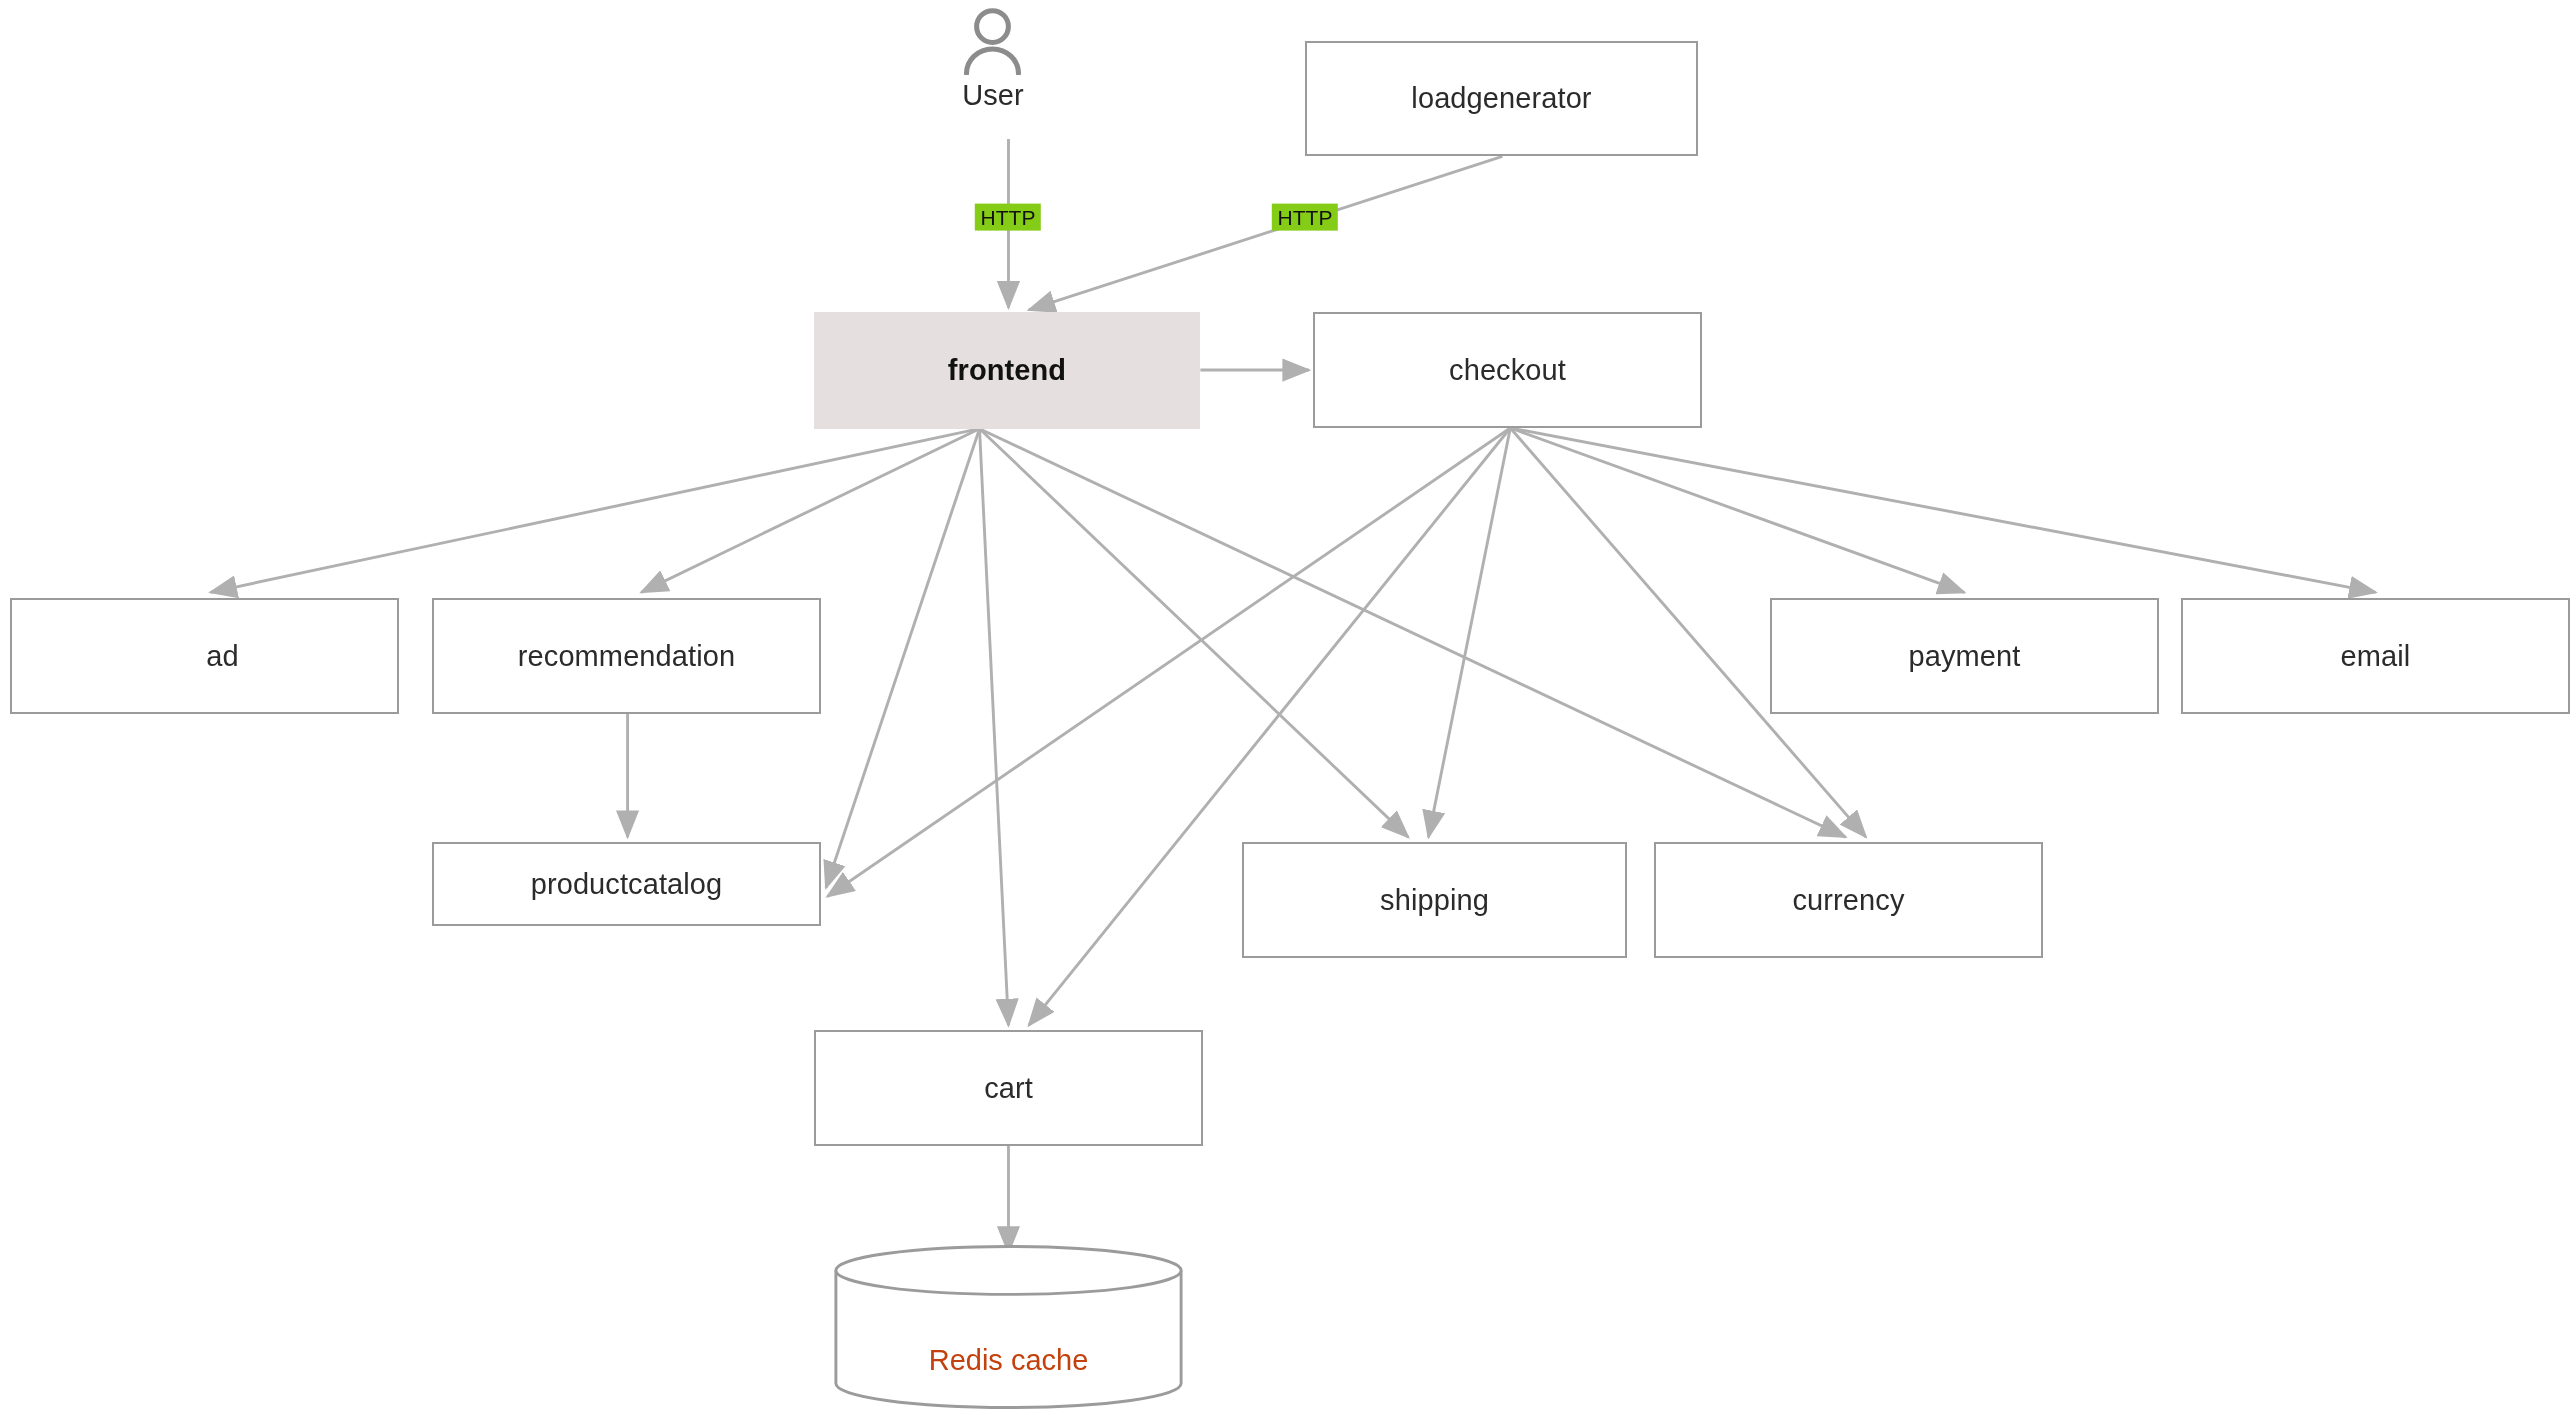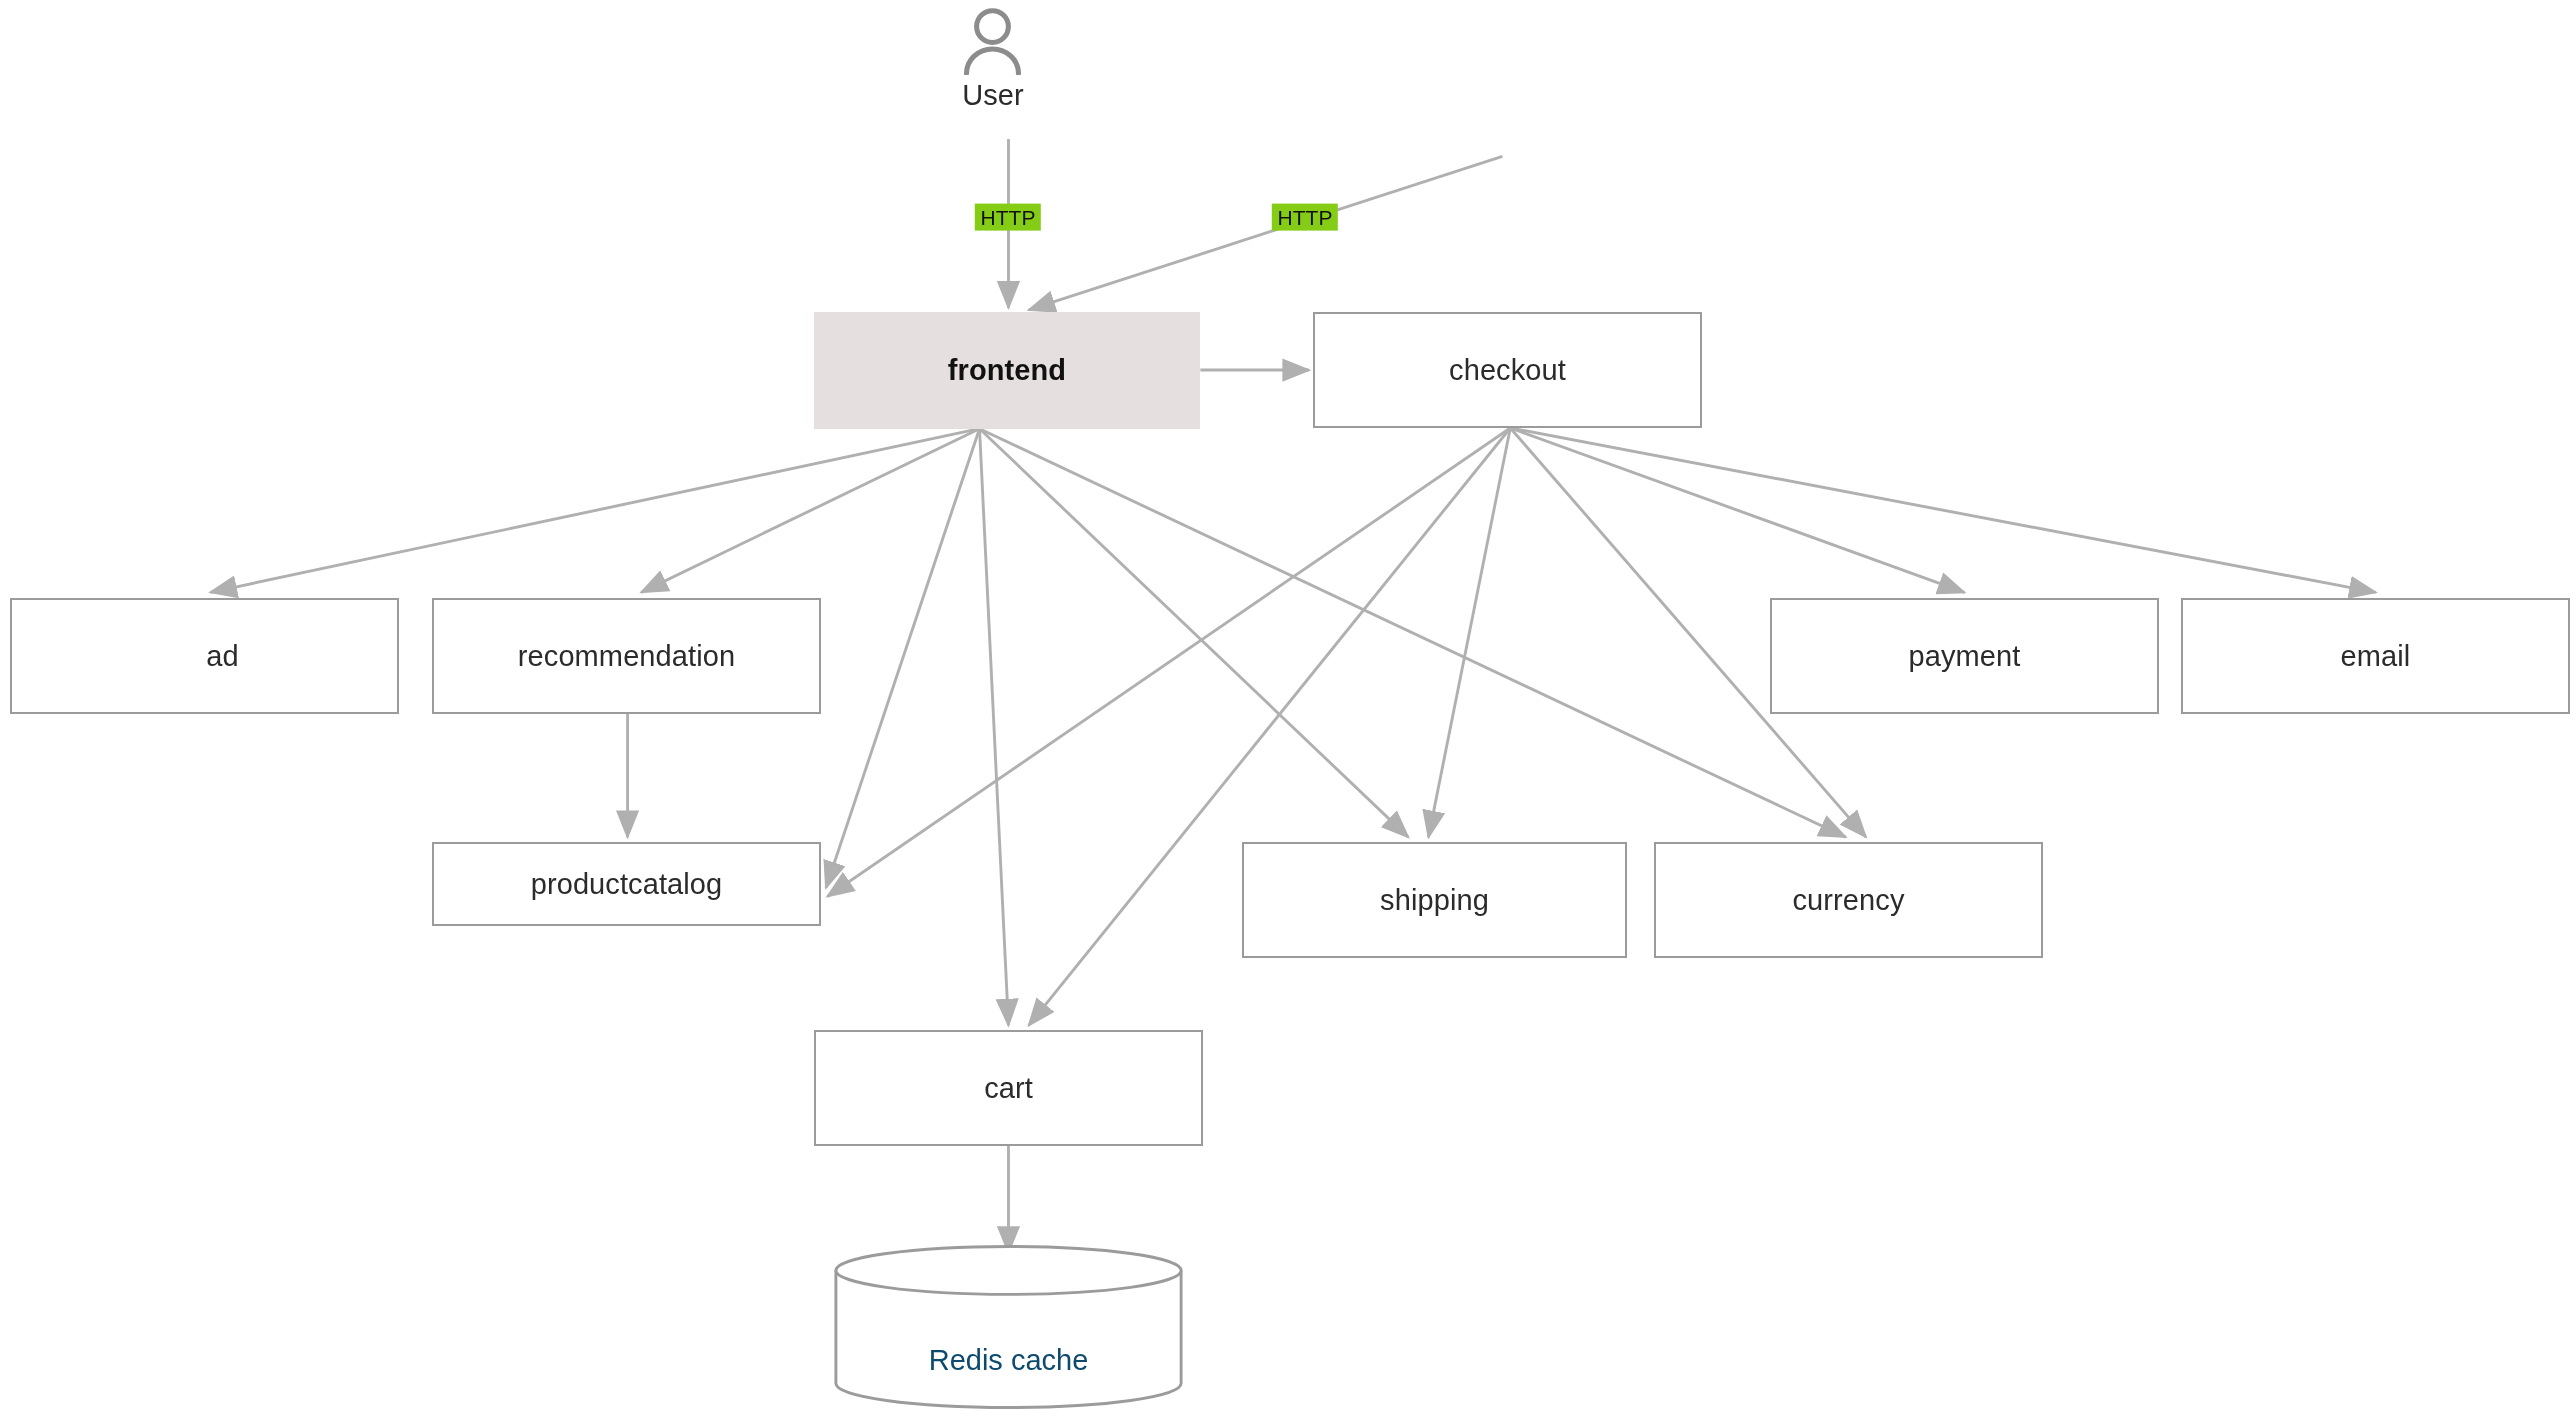--- a/index.html
+++ b/index.html
@@ -69,21 +69,21 @@
     line-height: 1;
   }
   .datastore {
     position: absolute;
   }
   .datastore-text {
     position: absolute;
     width: 100%;
     text-align: center;
     font-size: 29px;
-    color: #0c4a6e;
+    color: #c2410c;
     line-height: 1;
     pointer-events: none;
   }
   .edge-label {
     position: absolute;
     background: #84cc16;
     font-size: 21px;
     color: #111111;
     line-height: 1;
     padding: 2.9px 5.8px;
@@ -134,20 +134,23 @@
   <div class="edge-label" style="left:1305px; top:217px;">HTTP</div>
 
   <div class="actor" style="left:1007px; top:7.2px; width:2.9px;">
     <svg class="actor-icon" width="65" height="68" viewBox="0 0 90 94" style="margin-left:-31px;">
       <circle cx="45" cy="27" r="22" fill="none" stroke="#8c8c8c" stroke-width="7"></circle>
       <path d="M9 92 A36 34 0 0 1 81 92" fill="none" stroke="#8c8c8c" stroke-width="7" stroke-linecap="round"></path>
     </svg>
     <div class="actor-label" style="margin-left:-31px;">User</div>
   </div>
 
+  <div class="node" style="left:1305px; top:41px; width:393px; height:115px;">
+    <span class="node-label">loadgenerator</span>
+  </div>
 
   <div class="node accent" style="left:814px; top:312px; width:386px; height:117px;">
     <span class="node-label">frontend</span>
   </div>
 
   <div class="node" style="left:1313px; top:312px; width:389px; height:116px;">
     <span class="node-label">checkout</span>
   </div>
 
   <div class="node" style="left:10px; top:598px; width:389px; height:116px;padding-left:36px;">

